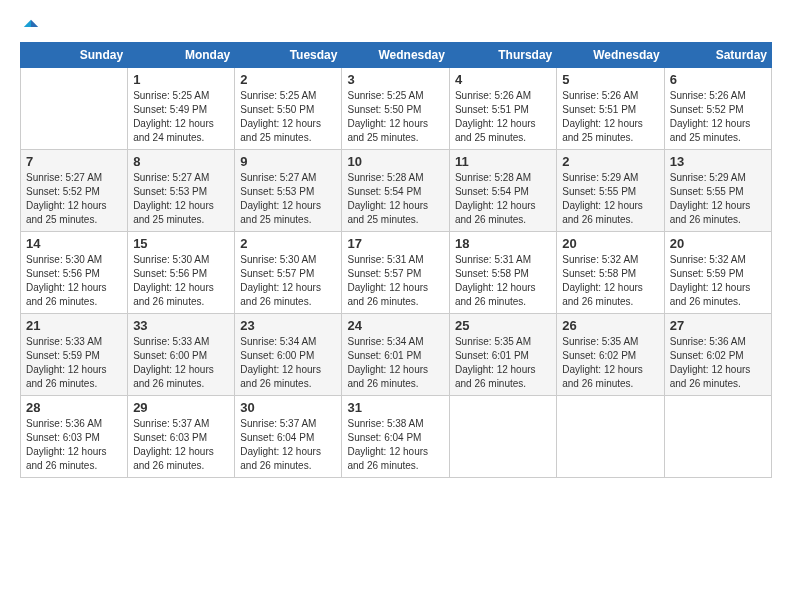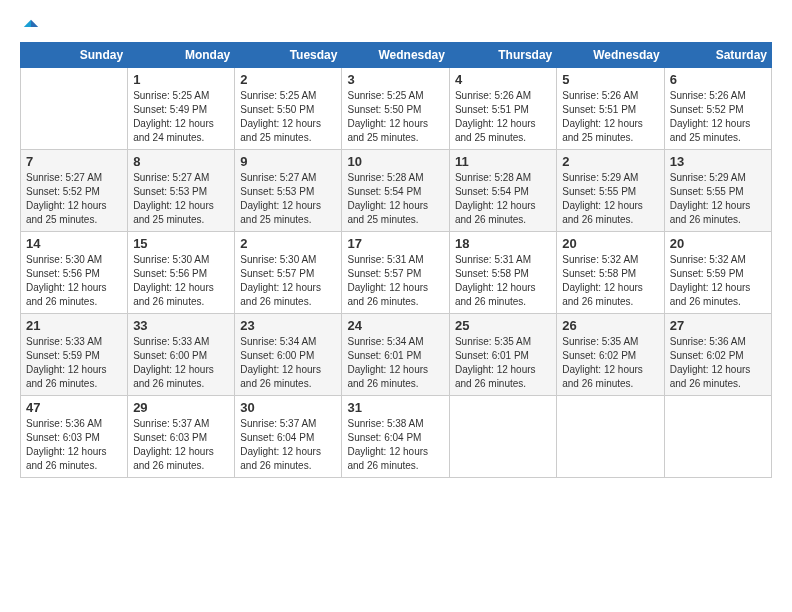--- a/index.html
+++ b/index.html
@@ -245,21 +245,21 @@
             <span class="day-num">26</span>
             <div class="day-info">Sunrise: 5:35 AM<br>Sunset: 6:02 PM<br>Daylight: 12 hours and 26 minutes.</div>
           </td>
           <td>
             <span class="day-num">27</span>
             <div class="day-info">Sunrise: 5:36 AM<br>Sunset: 6:02 PM<br>Daylight: 12 hours and 26 minutes.</div>
           </td>
         </tr>
         <tr>
           <td>
-            <span class="day-num">47</span>
+            <span class="day-num">28</span>
             <div class="day-info">Sunrise: 5:36 AM<br>Sunset: 6:03 PM<br>Daylight: 12 hours and 26 minutes.</div>
           </td>
           <td>
             <span class="day-num">29</span>
             <div class="day-info">Sunrise: 5:37 AM<br>Sunset: 6:03 PM<br>Daylight: 12 hours and 26 minutes.</div>
           </td>
           <td>
             <span class="day-num">30</span>
             <div class="day-info">Sunrise: 5:37 AM<br>Sunset: 6:04 PM<br>Daylight: 12 hours and 26 minutes.</div>
           </td>

